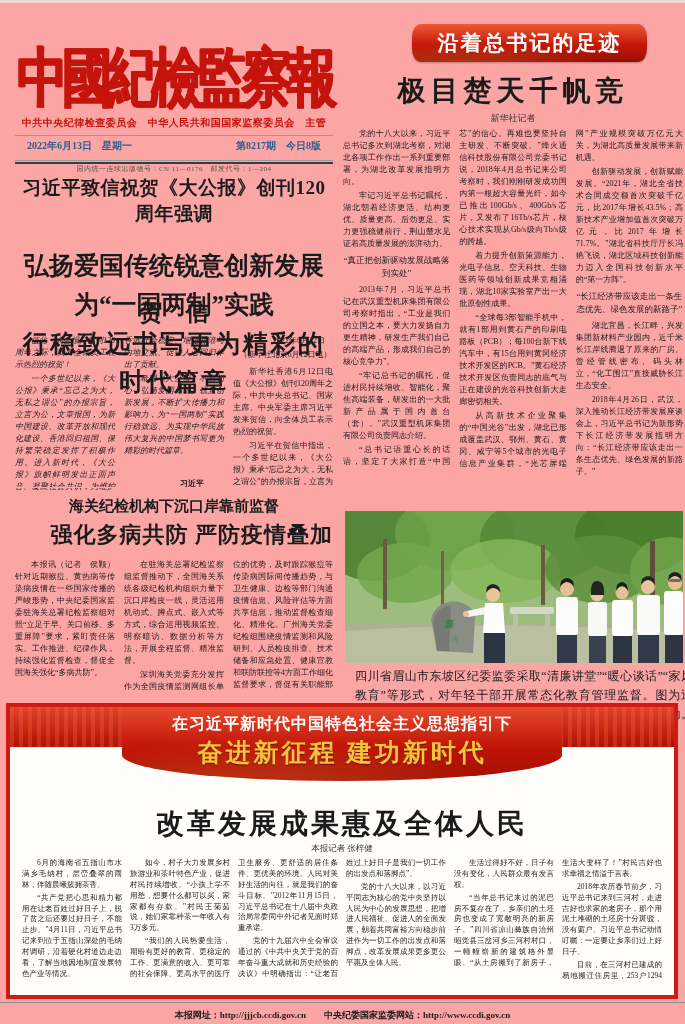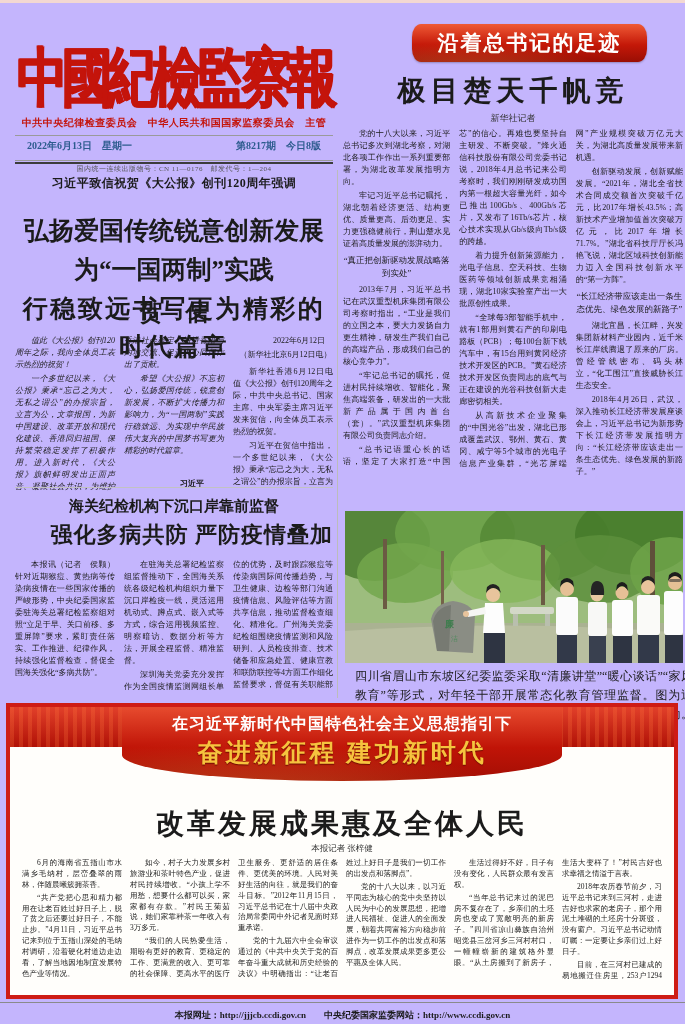--- a/index.html
+++ b/index.html
@@ -1,34 +1,34 @@
 <!DOCTYPE html>
 <html><head>
 <meta charset="utf-8">
 <style>
   html,body{margin:0;padding:0;background:#d9d9d9;}
-  .page{position:relative;width:685px;height:1024px;margin:0 auto;background:#c4b5fd;
+  .page{position:relative;width:685px;height:1024px;margin:0 auto;background:#fca5a5;
         font-family:"Liberation Serif","DejaVu Serif",serif;color:#1b1b1b;overflow:hidden;}
   .topstrip{position:absolute;top:0;left:0;width:100%;height:3px;background:#f3d8d2;}
 
   
   .masthead{position:absolute;left:15px;top:16px;width:318px;}
   .mast-title{height:96px;font-size:50px;font-weight:900;color:#c4140b;text-align:center;
               line-height:96px;letter-spacing:-5px;transform:scaleY(1.28);transform-origin:center top;
               text-shadow:1px 0 #c4140b,0 1px #c4140b,2px 1px #c4140b;white-space:nowrap;}
   .mast-supervisor{color:#c4140b;font-size:10px;font-weight:bold;text-align:center;margin-top:4px;letter-spacing:.5px;}
   .mast-rule{border-top:1px solid #9a9a9a;margin-top:5px;}
   .mast-dateline{display:flex;justify-content:space-between;padding:3px 12px 2px 12px;
                  font-size:10px;font-weight:bold;color:#2d5c8e;}
   .mast-pub{text-align:center;font-size:7px;color:#565656;padding-top:3px;letter-spacing:.5px;}
 
   
   .lead{position:absolute;left:15px;top:162px;width:318px;border-top:2px solid #3c3c3c;
         padding-top:11px;text-align:center;}
-  .lead-kicker{font-size:12px;font-weight:bold;letter-spacing:.5px;}
+  .lead-kicker{font-size:19px;font-weight:bold;letter-spacing:.5px;}
   .lead-headline{font-size:25px;font-weight:700;margin-top:20px;line-height:1.55;}
   .lead-headline .l2{letter-spacing:2.5px;display:block;}
 
   
   .letter{position:absolute;left:15px;top:297px;width:318px;}
   .letter-title{text-align:center;font-size:23px;font-weight:900;}
   .colflow{column-gap:9px;font-size:8px;line-height:1.5;text-align:justify;overflow:hidden;}
   .colflow p{margin:0 0 2px 0;text-indent:2em;}
   .colflow p.sub{text-indent:0;text-align:center;font-weight:normal;font-size:8.5px;margin:4px 0;}
   .colflow p.kai{font-style:italic;}

